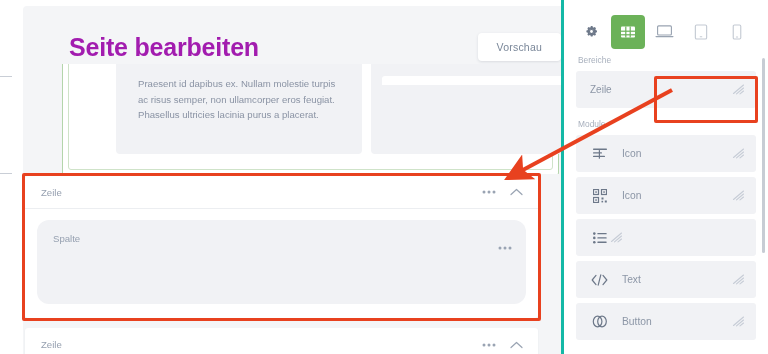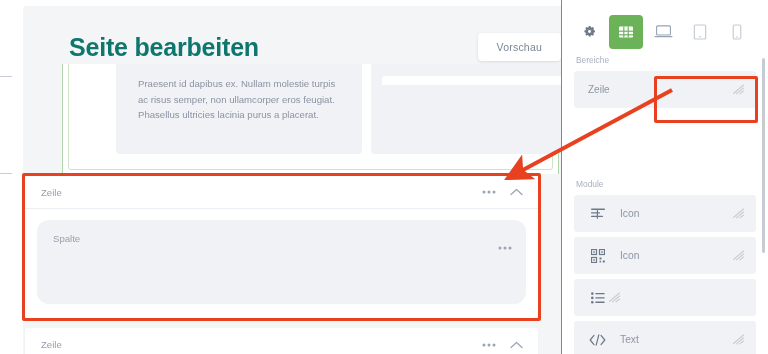--- a/index.html
+++ b/index.html
@@ -43,21 +43,21 @@
   .page-header {
     position: absolute;
     left: 46px; top: 20px;
     width: 492px; height: 42px;
     display: flex; align-items: center;
     justify-content: space-between;
   }
   .page-title {
     font-size: 25px;
     font-weight: bold;
-    color: #0f766e;
+    color: #a21caf;
     letter-spacing: -0.2px;
     line-height: 1;
   }
   .btn-vorschau {
     background: #ffffff;
     border: none;
     border-radius: 4px;
     box-shadow: 0 1px 3px rgba(40,50,70,0.13);
     color: #7a8799;
     font-size: 10.5px;
@@ -177,21 +177,21 @@
     width: 186px; height: 98px;
     pointer-events: none;
   }
 
   
   .sidebar {
     position: absolute;
     right: 0; top: 0;
     width: 207px; height: 354px;
     background: #ffffff;
-    border-left: 1px solid #14b8a6;
+    border-left: 3px solid #14b8a6;
   }
   .device-bar {
     display: flex;
     align-items: center;
     justify-content: space-between;
     padding: 8px 14px 0 10px;
     height: 55px;
   }
   .device-btn {
     width: 34px; height: 34px;
@@ -392,21 +392,21 @@
       <div class="chip">
         <span class="chip-label">Zeile</span>
         <svg class="drag-handle" width="13" height="11" viewBox="0 0 13 11">
           <path d="M11.5 1 L1.5 9.5 M11.5 4 L4.5 9.8 M11.5 7 L8 9.9" stroke="#c6ccd6" stroke-width="1.1" fill="none" stroke-linecap="round"></path>
         </svg>
       </div>
 
 
     </div>
 
-    <div class="section-label" style="padding-top:25px;margin-top:46px;">Module</div>
+    <div class="section-label" style="padding-top:11px;">Module</div>
     <div class="module-list">
 
       <div class="module-row">
         <span class="module-icon">
           <svg width="14" height="12" viewBox="0 0 14 12">
             <rect x="0" y="0.6" width="14" height="1.3" rx="0.6" fill="#6d7889"></rect>
             <rect x="0" y="4.2" width="9" height="1.3" rx="0.6" fill="#6d7889"></rect>
             <rect x="0" y="7.8" width="12" height="1.3" rx="0.6" fill="#6d7889"></rect>
             <rect x="5.8" y="2.1" width="1.2" height="8.6" fill="#6d7889"></rect>
           </svg>

